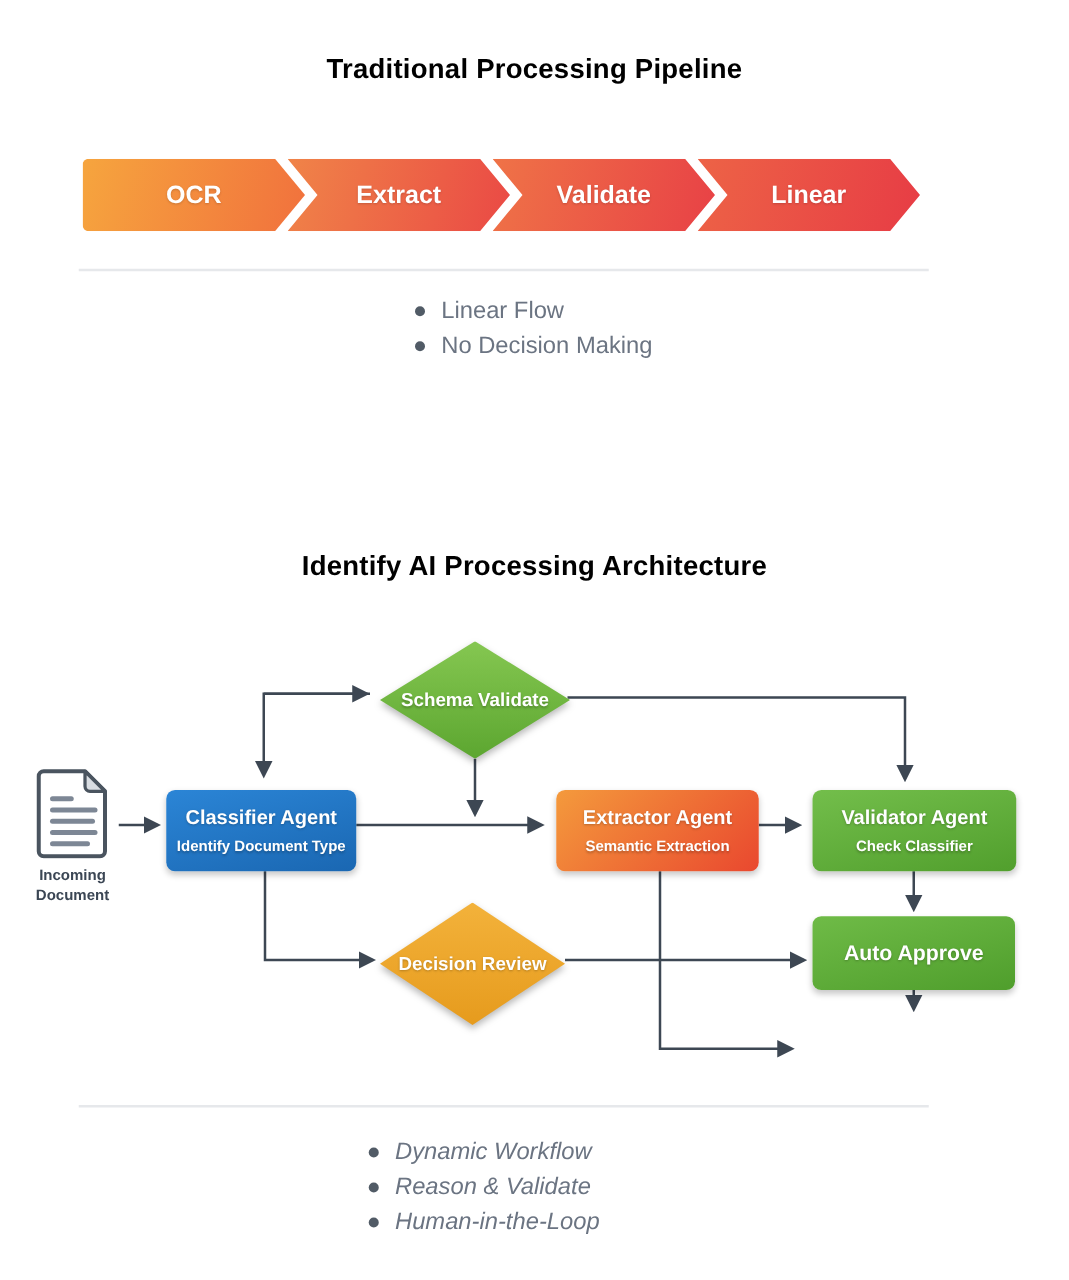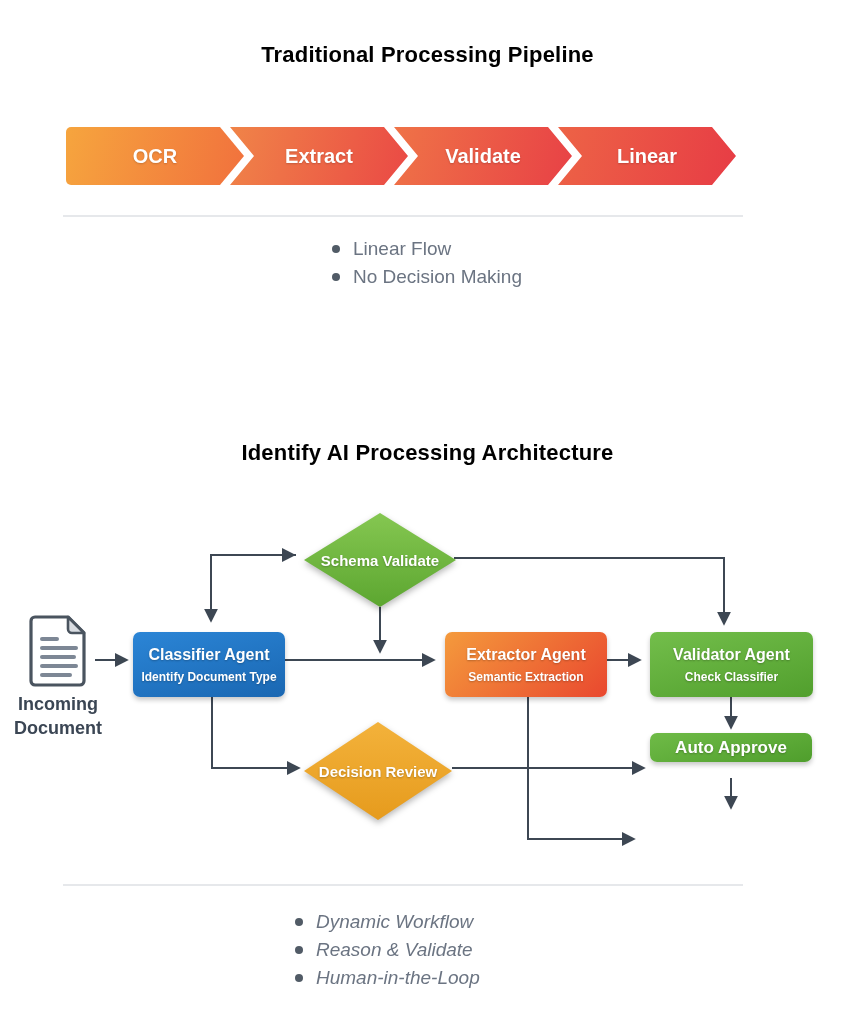--- a/index.html
+++ b/index.html
@@ -39,39 +39,39 @@
   .node{position:absolute;display:flex;flex-direction:column;align-items:center;justify-content:center;
         border-radius:7px;color:#fff;text-align:center;box-shadow:0 3px 5px rgba(0,0,0,.22);}
   .node .t{font-size:16px;font-weight:bold;text-shadow:0 1px 2px rgba(0,0,0,.25);}
   .node .s{font-size:12px;font-weight:bold;margin-top:6px;text-shadow:0 1px 2px rgba(0,0,0,.25);}
   #node-classifier{left:133px;top:134px;width:152px;height:65px;
         background:linear-gradient(165deg,#2b85d6,#1a67b2);}
   #node-extractor{left:445px;top:134px;width:162px;height:65px;
         background:linear-gradient(135deg,#F49A3C,#E9482F);}
   #node-validator{left:650px;top:134px;width:163px;height:65px;
         background:linear-gradient(165deg,#73BE4B,#519F2D);}
-  #node-auto-approve{left:650px;top:235px;width:162px;height:29px;
+  #node-auto-approve{left:650px;top:235px;width:162px;height:59px;
         background:linear-gradient(165deg,#6FBB47,#4F9E2C);}
   #node-human-review{left:640px;top:315px;width:180px;height:44px;
         background:linear-gradient(165deg,#EE525C,#E4353F);}
   #node-human-review .t{font-size:14px;}
   #node-auto-approve .t{font-size:17px;}
 
   .diamond-wrap{position:absolute;filter:drop-shadow(0 3px 3px rgba(0,0,0,.28));}
   .diamond{width:100%;height:100%;display:flex;align-items:center;justify-content:center;
         clip-path:polygon(50% 0,100% 50%,50% 100%,0 50%);color:#fff;font-weight:bold;
         text-shadow:0 1px 2px rgba(0,0,0,.25);}
   #node-schema{left:304px;top:15px;width:152px;height:94px;}
   #node-schema .diamond{background:linear-gradient(180deg,#85C751,#5CA630);font-size:15px;}
   #node-decision{left:304px;top:224px;width:148px;height:98px;}
   #node-decision .diamond{background:linear-gradient(180deg,#F3B23B,#E69B1D);font-size:15px;}
 
   #doc-icon{position:absolute;left:28px;top:117px;width:62px;height:72px;}
   #doc-label{position:absolute;left:2px;top:194px;width:112px;text-align:center;
-        font-size:18px;font-weight:bold;color:#3b4654;line-height:1.35;}
+        font-size:12px;font-weight:bold;color:#3b4654;line-height:1.35;}
 </style>
 </head>
 <body>
 
 <div id="page">
 
   <div class="section-title" id="title-traditional">Traditional Processing Pipeline</div>
 
   <div id="chevrons">
     <div class="chev chev-1">

